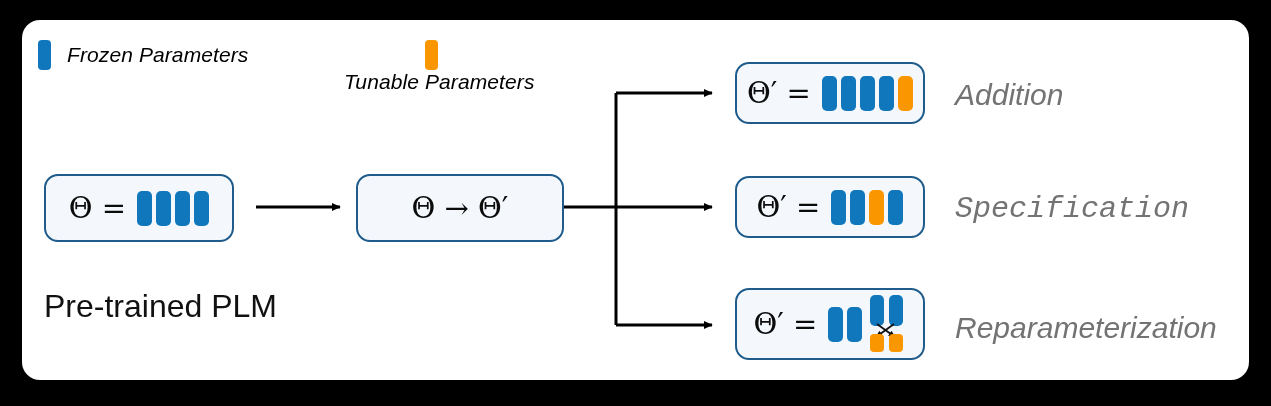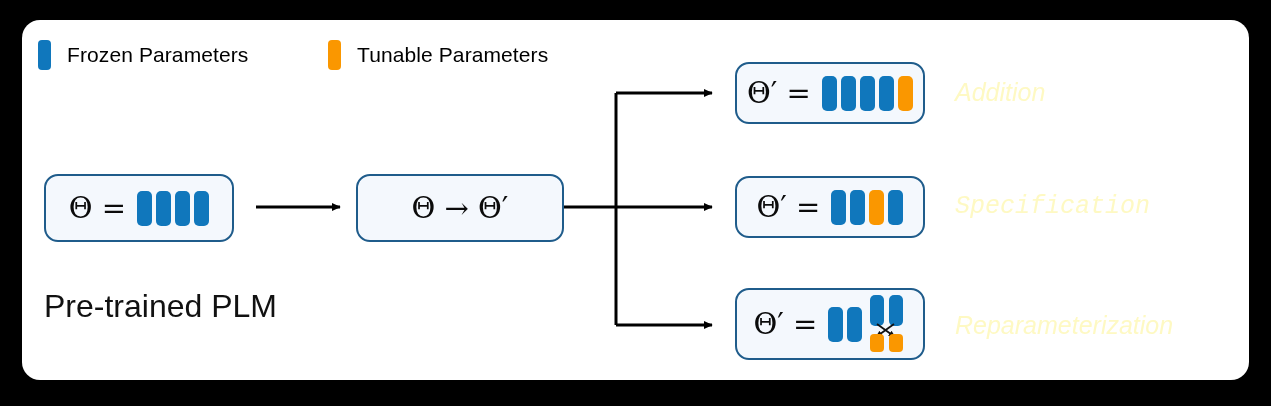--- a/index.html
+++ b/index.html
@@ -41,25 +41,26 @@
   }
   .legend-swatch {
     width: 13px;
     height: 30px;
     border-radius: 4px;
     flex: 0 0 auto;
   }
   .legend-label {
     margin-left: 16px;
     font-size: 21px;
+    font-style: italic;
     color: #000000;
     letter-spacing: 0.1px;
   }
   #legend-frozen { left: 38px; top: 40px; }
-  #legend-tunable { left: 328px; top: 40px; }
+  #legend-tunable { left: 328px; top: 40px; flex-direction: column; }
 
   
   .node-box {
     position: absolute;
     box-sizing: border-box;
     background: #f4f8fd;
     border: 2.5px solid #1f5c8b;
     border-radius: 14px;
     display: flex;
     align-items: center;
@@ -144,23 +145,23 @@
   .caption {
     position: absolute;
     font-size: 32px;
     color: #111111;
     white-space: nowrap;
   }
 
   
   .branch-label {
     position: absolute;
-    font-size: 25px;
+    font-size: 30px;
     font-style: italic;
-    color: #fef9c3;
+    color: #737373;
     white-space: nowrap;
   }
 
   
   #connectors {
     position: absolute;
     left: 0;
     top: 0;
     width: 1271px;
     height: 406px;

